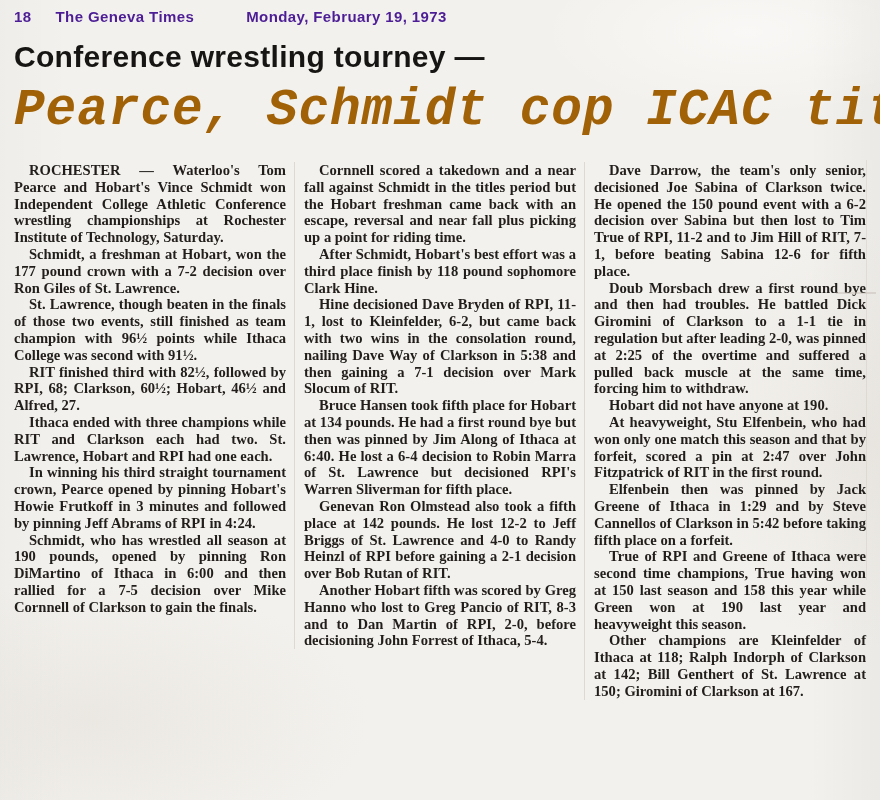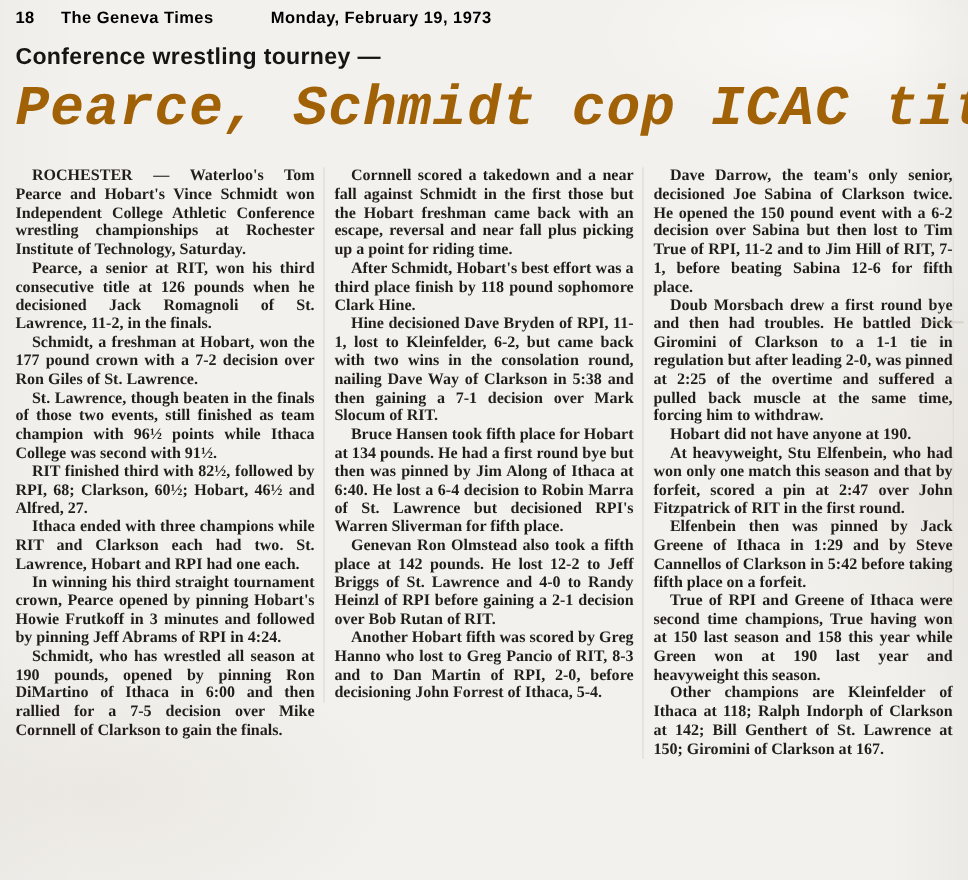--- a/index.html
+++ b/index.html
@@ -22,31 +22,31 @@
     position: relative;
     width: 852px;
     height: 792px;
     padding: 8px 14px 0 14px;
   }
   .masthead {
     font-family: "Liberation Sans", sans-serif;
     font-weight: 700;
     font-size: 15px;
     letter-spacing: 0.4px;
-    color: #000000;
+    color: #4c1d95;
     display: flex;
     align-items: baseline;
   }
   .masthead .page-number { margin-right: 24px; }
   .masthead .paper-name  { margin-right: 52px; }
   .kicker {
     margin-top: 15px;
     font-family: "Liberation Sans", sans-serif;
     font-weight: 700;
-    font-size: 21px;
+    font-size: 30px;
     letter-spacing: 0.3px;
     color: #171513;
   }
   .headline {
     margin-top: 8px;
     font-family: Liberation Mono, monospace;
     font-weight: 700;
     font-style: italic;
     font-size: 51px;
     letter-spacing: 1px;
@@ -98,31 +98,30 @@
   </div>
 
   <div class="kicker">Conference wrestling tourney —</div>
 
   <h1 class="headline" style="margin-bottom:0;">Pearce, Schmidt cop ICAC titles</h1>
 
   <div class="columns">
 
     <div class="column">
       <p>ROCHESTER — Waterloo's Tom Pearce and Hobart's Vince Schmidt won Independent College Athletic Conference wrestling championships at Rochester Institute of Technology, Saturday.</p>
-      <p>Pearce, a senior at RIT, won his third consecutive title at 126 pounds when he decisioned Jack Romagnoli of St. Lawrence, 11-2, in the finals.</p>
       <p>Schmidt, a freshman at Hobart, won the 177 pound crown with a 7-2 decision over Ron Giles of St. Lawrence.</p>
       <p>St. Lawrence, though beaten in the finals of those two events, still finished as team champion with 96½ points while Ithaca College was second with 91½.</p>
       <p>RIT finished third with 82½, followed by RPI, 68; Clarkson, 60½; Hobart, 46½ and Alfred, 27.</p>
       <p>Ithaca ended with three champions while RIT and Clarkson each had two. St. Lawrence, Hobart and RPI had one each.</p>
       <p>In winning his third straight tournament crown, Pearce opened by pinning Hobart's Howie Frutkoff in 3 minutes and followed by pinning Jeff Abrams of RPI in 4:24.</p>
       <p>Schmidt, who has wrestled all season at 190 pounds, opened by pinning Ron DiMartino of Ithaca in 6:00 and then rallied for a 7-5 decision over Mike Cornnell of Clarkson to gain the finals.</p>
     </div>
 
     <div class="column">
-      <p>Cornnell scored a takedown and a near fall against Schmidt in the first those but the Hobart freshman came back with an escape, reversal and near fall plus picking up a point for riding time.</p>
+      <p>Cornnell scored a takedown and a near fall against Schmidt in the titles period but the Hobart freshman came back with an escape, reversal and near fall plus picking up a point for riding time.</p>
       <p>After Schmidt, Hobart's best effort was a third place finish by 118 pound sophomore Clark Hine.</p>
       <p>Hine decisioned Dave Bryden of RPI, 11-1, lost to Kleinfelder, 6-2, but came back with two wins in the consolation round, nailing Dave Way of Clarkson in 5:38 and then gaining a 7-1 decision over Mark Slocum of RIT.</p>
       <p>Bruce Hansen took fifth place for Hobart at 134 pounds. He had a first round bye but then was pinned by Jim Along of Ithaca at 6:40. He lost a 6-4 decision to Robin Marra of St. Lawrence but decisioned RPI's Warren Sliverman for fifth place.</p>
       <p>Genevan Ron Olmstead also took a fifth place at 142 pounds. He lost 12-2 to Jeff Briggs of St. Lawrence and 4-0 to Randy Heinzl of RPI before gaining a 2-1 decision over Bob Rutan of RIT.</p>
       <p>Another Hobart fifth was scored by Greg Hanno who lost to Greg Pancio of RIT, 8-3 and to Dan Martin of RPI, 2-0, before decisioning John Forrest of Ithaca, 5-4.</p>
     </div>
 
     <div class="column">
       <p>Dave Darrow, the team's only senior, decisioned Joe Sabina of Clarkson twice. He opened the 150 pound event with a 6-2 decision over Sabina but then lost to Tim True of RPI, 11-2 and to Jim Hill of RIT, 7-1, before beating Sabina 12-6 for fifth place.</p>
       <p>Doub Morsbach drew a first round bye and then had troubles. He battled Dick Giromini of Clarkson to a 1-1 tie in regulation but after leading 2-0, was pinned at 2:25 of the overtime and suffered a pulled back muscle at the same time, forcing him to withdraw.</p>

